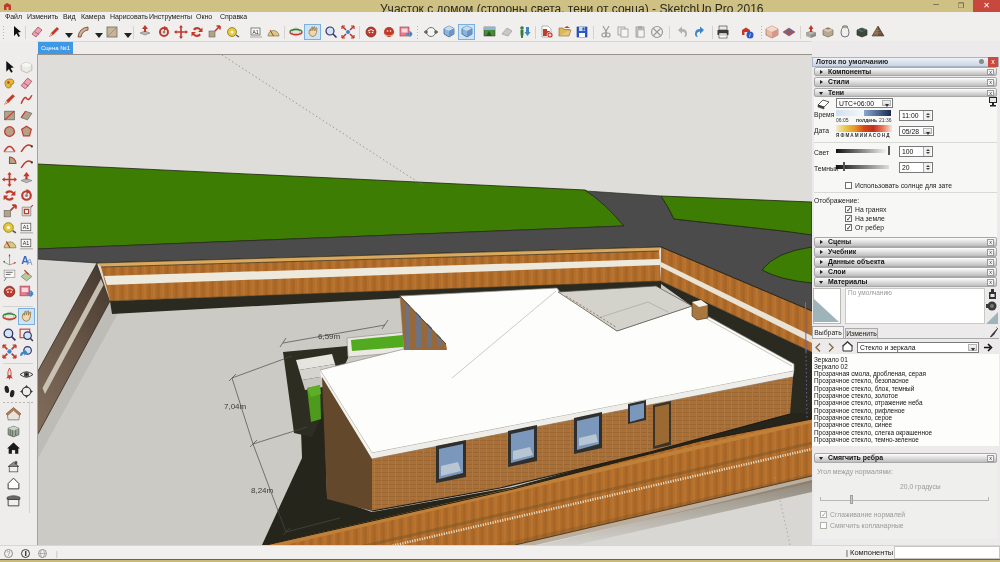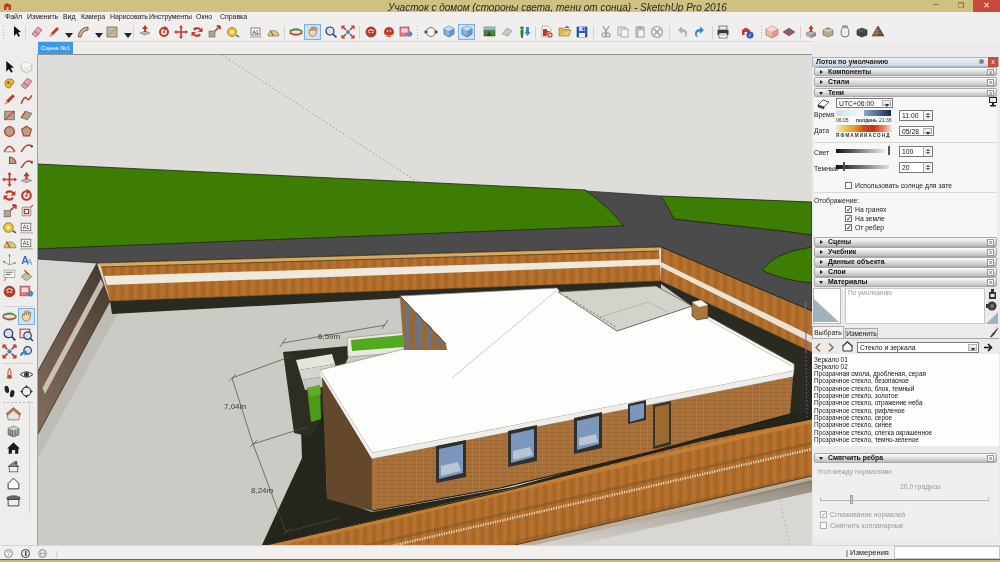--- a/index.html
+++ b/index.html
@@ -1,20 +1,20 @@
 <!DOCTYPE html>
 <html><head>
 <meta charset="utf-8">
 <style>
 * { margin:0; padding:0; box-sizing:border-box; }
 html,body { width:1000px; height:562px; overflow:hidden; font-family:"Liberation Sans", sans-serif; }
 #app { position:relative; width:1000px; height:562px; background:#f0efed; }
 .abs { position:absolute; }
 #titlebar { left:0; top:0; width:1000px; height:12px; background:#cfc083; }
-#title-text { left:388px; top:1.5px; font-size:10px; color:#2a2a20;font-style:italic; }
+#title-text { left:380px; top:1.5px; font-size:12px; color:#2a2a20; }
 #win-min { left:925px; top:3px; width:22px; height:8px; color:#4a4435; font-size:8px; text-align:center; line-height:4px;}
 #win-max { left:950px; top:2px; width:22px; height:8px; color:#4a4435; font-size:7px; text-align:center; line-height:8px;}
 #win-close { left:973px; top:0; width:27px; height:12px; background:#c9483d; color:#fff; font-size:8px; text-align:center; line-height:11px; }
 #menubar { left:0; top:12px; width:1000px; height:11px; background:#f0efed; font-size:7px; color:#1a1a1a; letter-spacing:-0.05px;}
 #menubar span { position:absolute; top:1px; }
 #toolbar { left:0; top:23px; width:1000px; height:18px; background:#f0efed; }
 #tabstrip { left:37px; top:41px; width:775px; height:13px; background:#eeedeb; border-top:1px solid #d9d7d3;}
 #scenetab { left:38px; top:42px; width:35px; height:12px; background:#3e98e6; color:#fff; font-size:6px; text-align:center; line-height:12px; }
 #leftbar { left:0; top:41px; width:37px; height:504px; background:#eeedeb; }
 #viewport { left:37px; top:54px; width:775px; height:491px; background:#dedcd8; }
@@ -737,17 +737,17 @@
     <svg class="abs" style="left:4px;top:3px" width="76" height="9" viewBox="0 0 76 9">
       <circle cx="4.5" cy="4.5" r="4" fill="none" stroke="#8a8a86" stroke-width="1"></circle>
         <text x="4.5" y="7" font-size="7" fill="#8a8a86" text-anchor="middle">?</text>
       <circle cx="21.5" cy="4.5" r="4" fill="none" stroke="#3a3a36" stroke-width="1"></circle>
         <rect x="21" y="2" width="1.4" height="5" fill="#3a3a36"></rect>
       <circle cx="38.5" cy="4.5" r="4" fill="none" stroke="#9a9a96" stroke-width="1"></circle>
         <ellipse cx="38.5" cy="4.5" rx="2" ry="4" fill="none" stroke="#9a9a96" stroke-width="0.7"></ellipse>
         <line x1="34.5" y1="4.5" x2="42.5" y2="4.5" stroke="#9a9a96" stroke-width="0.7"></line>
       <text x="52" y="7" font-size="7" fill="#b0aeaa">|</text>
     </svg>
-    <div class="abs" style="left:846px;top:2px;font-size:7.5px;color:#222">| Измерения</div>
+    <div class="abs" style="left:846px;top:2px;font-size:7.5px;color:#222">| Компоненты</div>
     <div class="abs" style="left:894px;top:0px;width:106px;height:13px;background:#fff;border:1px solid #c8c6c2"></div>
   </div>
   <div id="bottomstrip" class="abs"></div>
 </div>
 
 </body></html>

